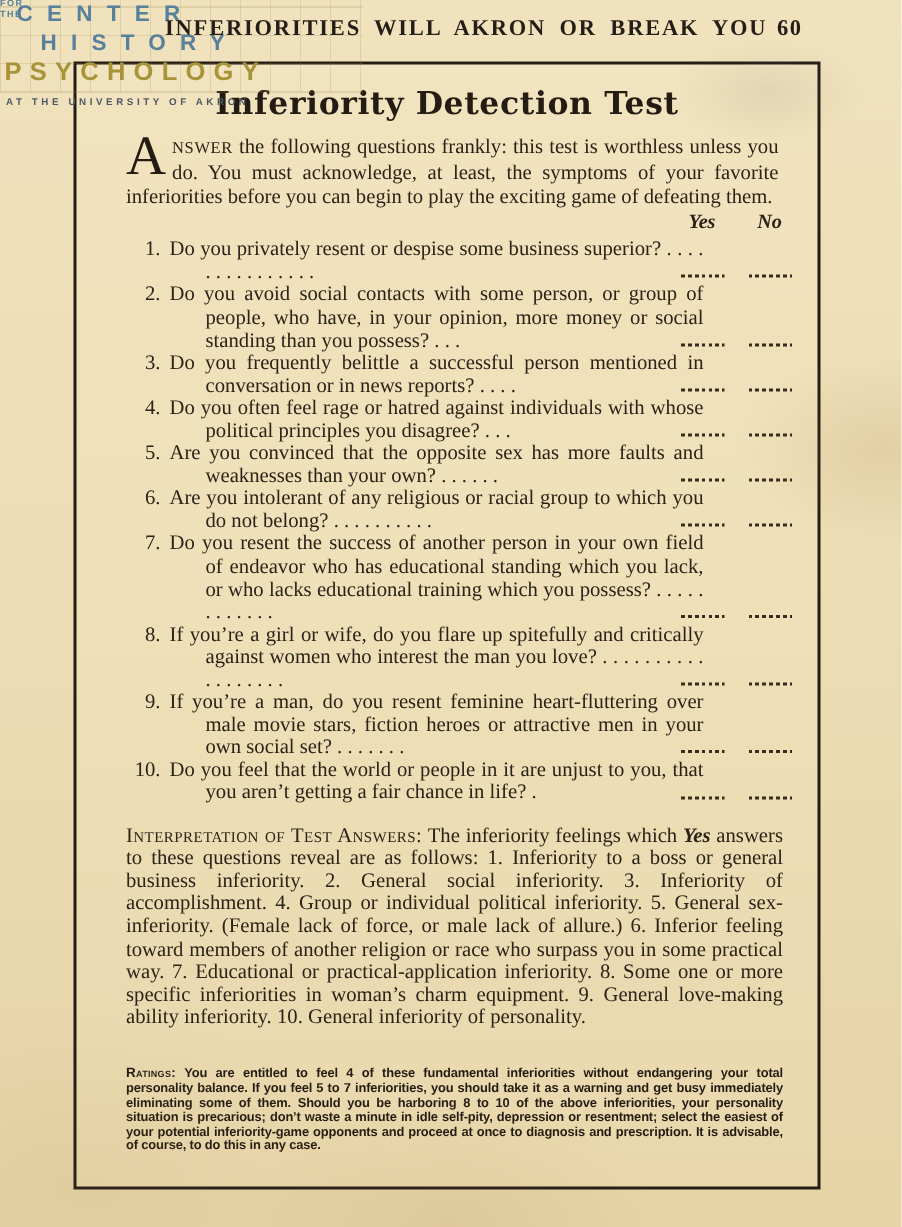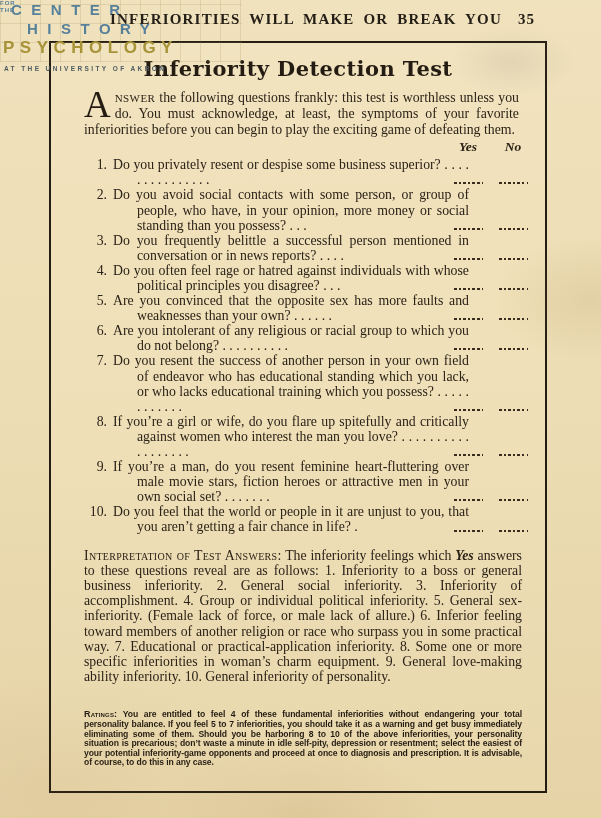--- a/index.html
+++ b/index.html
@@ -81,22 +81,22 @@
   <div class="wm-line wm-center">CENTER</div>
   <div class="wm-forthe">
     <div>FOR</div>
       <div>THE</div>
   </div>
   <div class="wm-line wm-history">HISTORY</div>
   <div class="wm-line wm-psych">PSYCHOLOGY</div>
   <div class="wm-line wm-akron">AT THE UNIVERSITY OF AKRON</div>
 </div>
 
-<div class="runhead">INFERIORITIES WILL MAKE OR BREAK YOU</div>
-<div class="pageno">35</div>
+<div class="runhead">INFERIORITIES WILL AKRON OR BREAK YOU</div>
+<div class="pageno">60</div>
 
 <div class="box">
 
   <div class="title">Inferiority Detection Test</div>
 
   <p class="intro"><span class="dropcap">A</span><span class="sc">NSWER</span><span> the following questions frankly: this test is worthless unless you do. You must acknowledge, at least, the symptoms of your favorite inferiorities before you can begin to play the exciting game of defeating them.</span></p>
 
   <div class="colhead">
     <span class="cy">Yes</span>
     <span class="cn">No</span>

